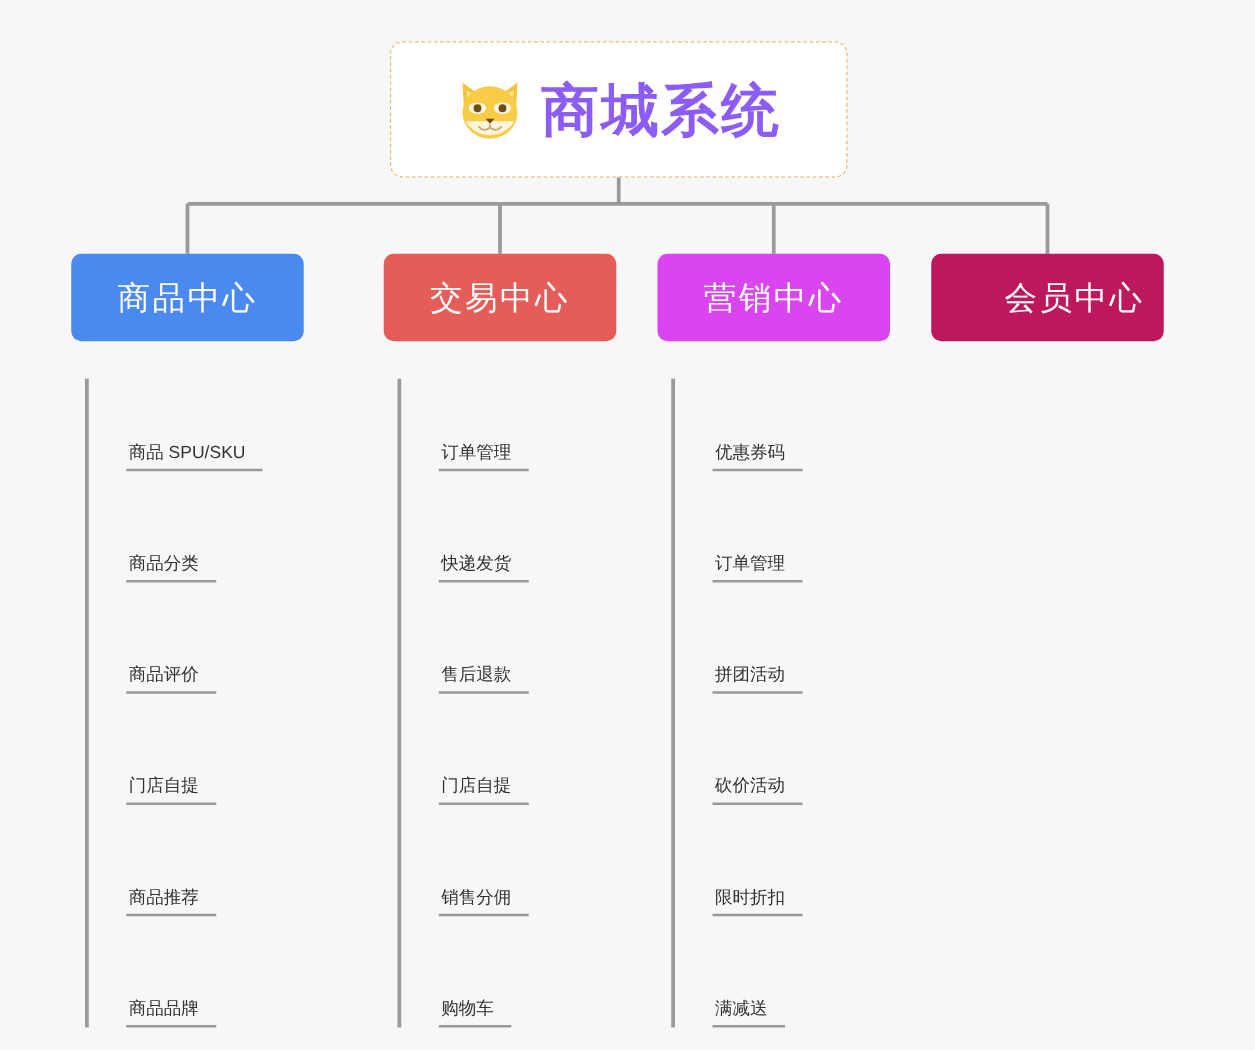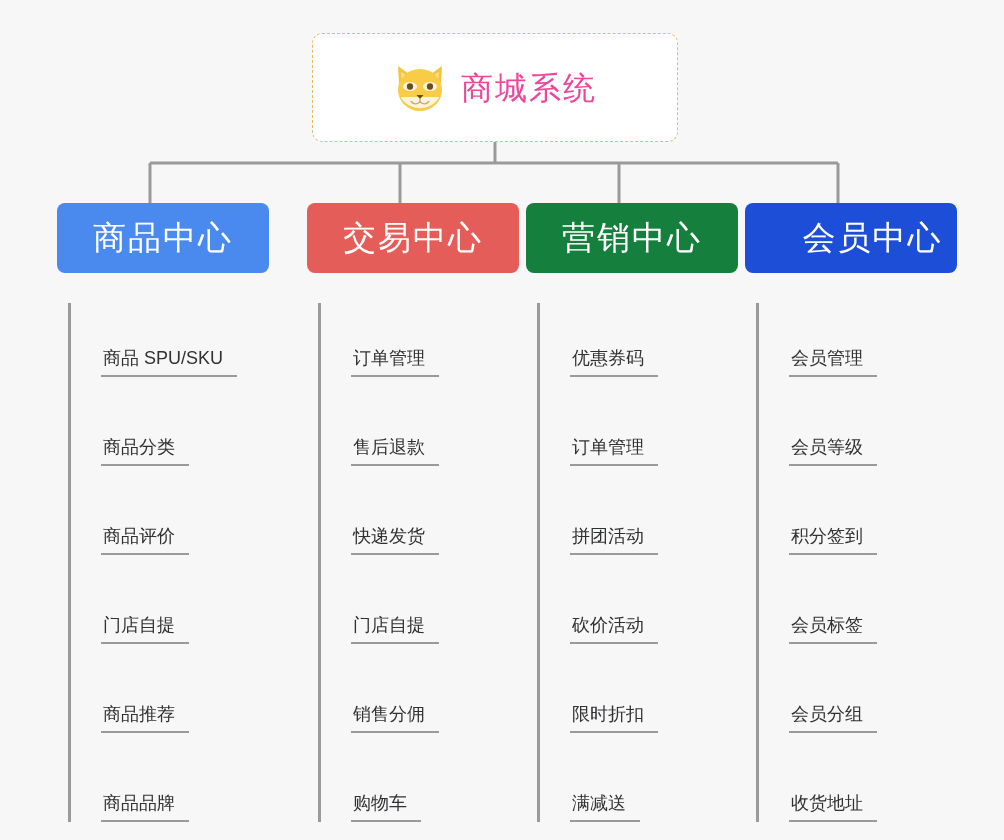--- a/index.html
+++ b/index.html
@@ -35,25 +35,25 @@
     justify-content: center;
     gap: 14px;
   }
   .root-logo {
     width: 54px;
     height: 52px;
     flex: 0 0 auto;
     display: block;
   }
   .root-title {
-    font-size: 32px;
+    font-size: 46px;
     line-height: 1;
-    color: #ec4899;
+    color: #8b5cf6;
     letter-spacing: 2px;
-    font-weight: 400;
+    font-weight: 700;
     white-space: nowrap;
   }
 
   
   #connectors {
     position: absolute;
     left: 0;
     top: 0;
     width: 1004px;
     height: 840px;
@@ -61,28 +61,28 @@
   }
 
   
   .column {
     position: absolute;
     top: 203px;
     width: 190px;
   }
 
   .cat-box {
-    width: 212px;
+    width: 186px;
     height: 70px;
     border-radius: 8px;
     display: flex;
     align-items: center;
     justify-content: center;
     color: #ffffff;
-    font-size: 33px;
+    font-size: 26px;
     letter-spacing: 2px;
     white-space: nowrap;
   }
 
   .items {
     position: relative;
     margin-top: 30px;
     margin-left: 11px;
     border-left: 3px solid #9a9a9a;
     padding-top: 0;
@@ -92,21 +92,21 @@
     position: relative;
     height: 89px;
     display: flex;
     align-items: flex-end;
     padding-left: 30px;
   }
   .item-inner {
     display: inline-block;
     border-bottom: 2px solid #9a9a9a;
     padding: 0 14px 6px 2px;
-    font-size: 18px;
+    font-size: 14px;
     color: #303133;
     line-height: 1.1;
     white-space: nowrap;
   }
   
   .items .item:first-child { height: 74px; }
 </style>
 </head>
 <body>
 
@@ -175,39 +175,39 @@
 
   <div class="column" style="left:307px;text-align:center;">
     <div class="cat-box" style="background:#e55d58;">
       <span>交易中心</span>
     </div>
     <div class="items">
       <div class="item">
           <span class="item-inner">订单管理</span>
         </div>
       <div class="item">
+          <span class="item-inner">快递发货</span>
+        </div>
+      <div class="item">
           <span class="item-inner">售后退款</span>
         </div>
       <div class="item">
-          <span class="item-inner">快递发货</span>
-        </div>
-      <div class="item">
           <span class="item-inner">门店自提</span>
         </div>
       <div class="item">
           <span class="item-inner">销售分佣</span>
         </div>
       <div class="item">
           <span class="item-inner">购物车</span>
         </div>
     </div>
   </div>
 
   <div class="column" style="left:526px;">
-    <div class="cat-box" style="background:#15803d;">
+    <div class="cat-box" style="background:#d946ef;">
       <span>营销中心</span>
     </div>
     <div class="items">
       <div class="item">
           <span class="item-inner">优惠券码</span>
         </div>
       <div class="item">
           <span class="item-inner">订单管理</span>
         </div>
       <div class="item">
@@ -219,38 +219,18 @@
       <div class="item">
           <span class="item-inner">限时折扣</span>
         </div>
       <div class="item">
           <span class="item-inner">满减送</span>
         </div>
     </div>
   </div>
 
   <div class="column" style="left:745px;">
-    <div class="cat-box" style="background:#1d4ed8;padding-left:43px;">
+    <div class="cat-box" style="background:#be185d;padding-left:43px;">
       <span>会员中心</span>
     </div>
-    <div class="items">
-      <div class="item">
-          <span class="item-inner">会员管理</span>
-        </div>
-      <div class="item">
-          <span class="item-inner">会员等级</span>
-        </div>
-      <div class="item">
-          <span class="item-inner">积分签到</span>
-        </div>
-      <div class="item">
-          <span class="item-inner">会员标签</span>
-        </div>
-      <div class="item">
-          <span class="item-inner">会员分组</span>
-        </div>
-      <div class="item">
-          <span class="item-inner">收货地址</span>
-        </div>
-    </div>
   </div>
 
 </div>
 
 </body></html>

